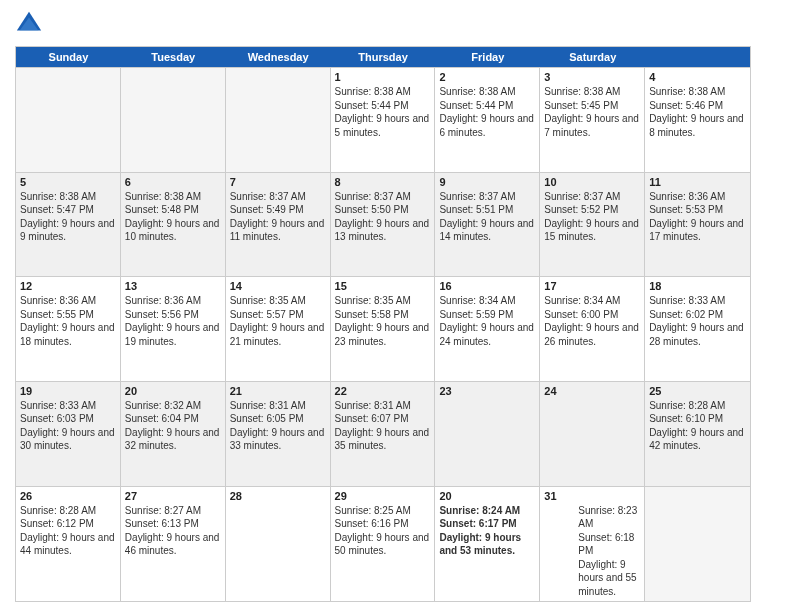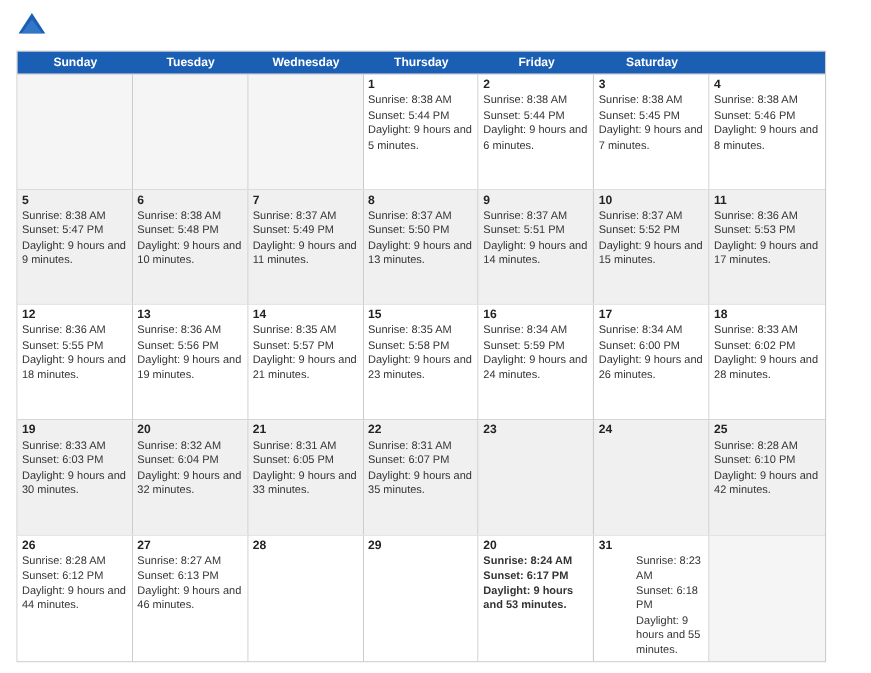--- a/index.html
+++ b/index.html
@@ -315,20 +315,23 @@
             <span class="day-num">27</span>
             <div class="cell-text" style="white-space: pre-line;">Sunrise: 8:27 AM
 Sunset: 6:13 PM
 Daylight: 9 hours and 46 minutes.</div>
           </div>
           <div class="cal-cell">
             <span class="day-num">28</span>
           </div>
           <div class="cal-cell">
             <span class="day-num">29</span>
+            <div class="cell-text" style="white-space: pre-line;">Sunrise: 8:25 AM
+Sunset: 6:16 PM
+Daylight: 9 hours and 50 minutes.</div>
           </div>
           <div class="cal-cell">
             <span class="day-num">20</span>
             <div class="cell-text" style="white-space: pre-line; font-weight: bold;">Sunrise: 8:24 AM
 Sunset: 6:17 PM
 Daylight: 9 hours and 53 minutes.</div>
           </div>
           <div class="cal-cell">
             <span class="day-num">31</span>
             <div class="cell-text" style="white-space: pre-line; margin-left: 34px;">Sunrise: 8:23 AM

